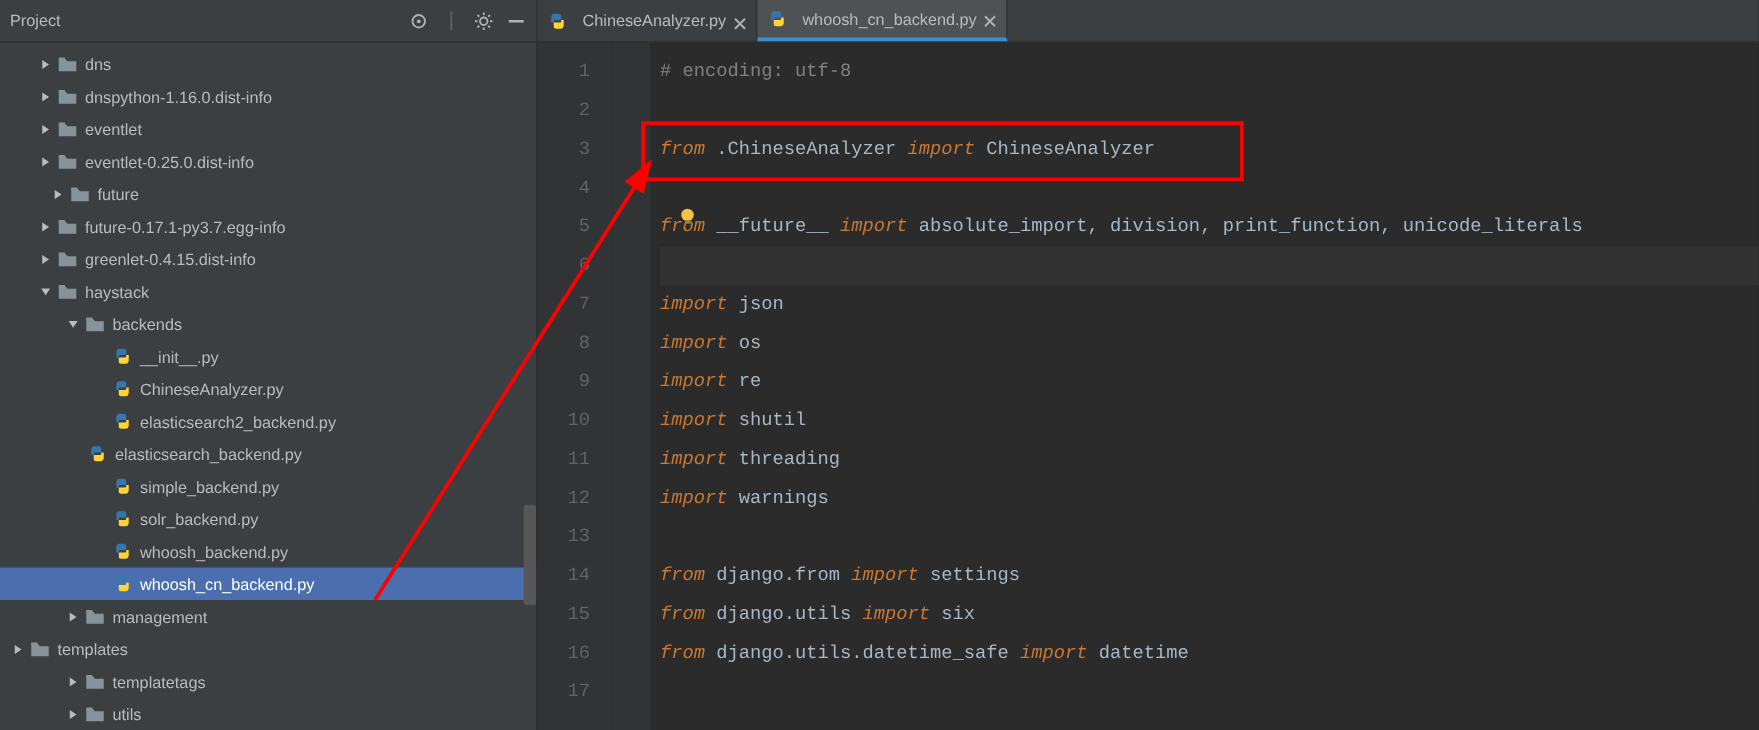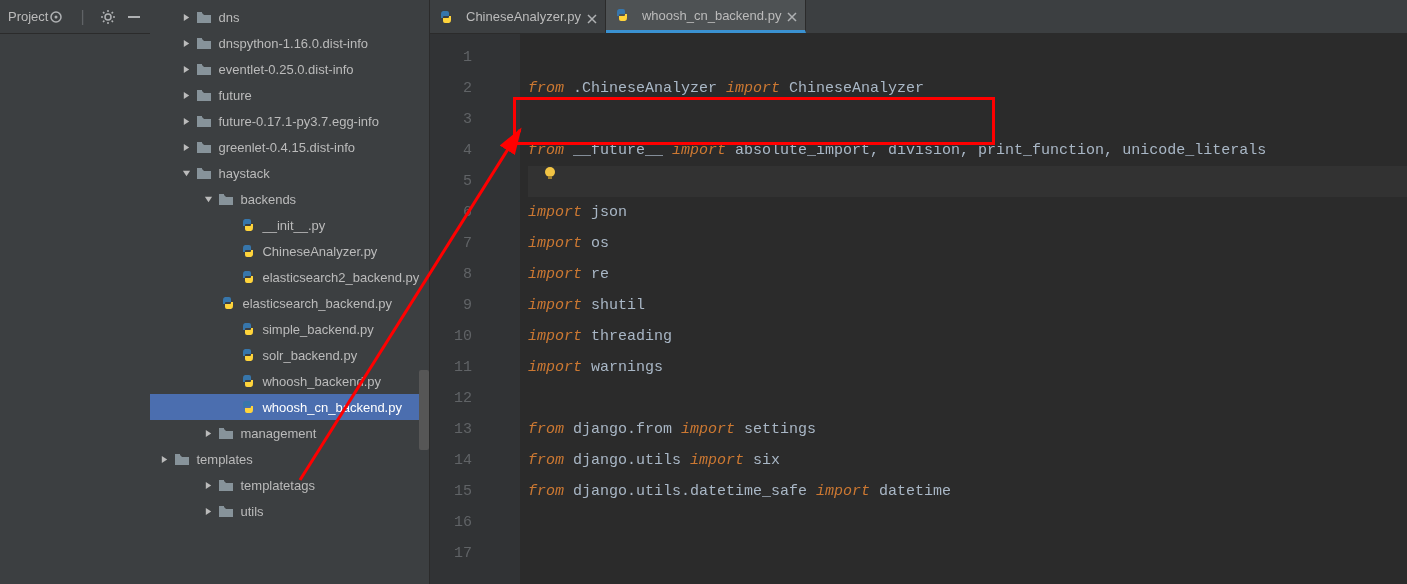--- a/index.html
+++ b/index.html
@@ -10,21 +10,21 @@
     width: 1407px;
     height: 584px;
     overflow: hidden;
     position: relative;
   }
   .container { display: flex; height: 584px; }
   .sidebar {
     width: 430px;
     background: #3c3f41;
     display: flex;
-    flex-direction: row;
+    flex-direction: column;
     border-right: 1px solid #2b2b2b;
   }
   .sidebar-header {
     display: flex;
     align-items: center;
     justify-content: space-between;
     padding: 4px 8px;
     border-bottom: 1px solid #2b2b2b;
     height: 34px;
     background: #3c3f41;
@@ -209,23 +209,37 @@
             <svg viewBox="0 0 10 10">
               <path d="M2 1 L8 5 L2 9 Z" fill="#bbbbbb" transform="rotate(0 5 5)"></path>
             </svg>
           </span>
           <span class="folder-icon">
             <svg viewBox="0 0 16 14">
               <path d="M1 3 h5 l2 2 h7 v8 h-14 z" fill="#87939a"></path>
               <rect x="1" y="2" width="5" height="2" fill="#87939a"></rect>
             </svg>
           </span>
+          <span class="tree-label">eventlet</span>
+        </div>
+        <div class="tree-row" style="padding-left: 30px;">
+          <span class="chev">
+            <svg viewBox="0 0 10 10">
+              <path d="M2 1 L8 5 L2 9 Z" fill="#bbbbbb" transform="rotate(0 5 5)"></path>
+            </svg>
+          </span>
+          <span class="folder-icon">
+            <svg viewBox="0 0 16 14">
+              <path d="M1 3 h5 l2 2 h7 v8 h-14 z" fill="#87939a"></path>
+              <rect x="1" y="2" width="5" height="2" fill="#87939a"></rect>
+            </svg>
+          </span>
           <span class="tree-label">eventlet-0.25.0.dist-info</span>
         </div>
-        <div class="tree-row" style="padding-left: 30px;">
+        <div class="tree-row" style="padding-left: 40px;">
           <span class="chev">
             <svg viewBox="0 0 10 10">
               <path d="M2 1 L8 5 L2 9 Z" fill="#bbbbbb" transform="rotate(0 5 5)"></path>
             </svg>
           </span>
           <span class="folder-icon">
             <svg viewBox="0 0 16 14">
               <path d="M1 3 h5 l2 2 h7 v8 h-14 z" fill="#87939a"></path>
               <rect x="1" y="2" width="5" height="2" fill="#87939a"></rect>
             </svg>
@@ -475,20 +489,21 @@
           <div>16</div>
           <div>17</div>
         </div>
       <div class="margin">
         <svg class="bulb" viewBox="0 0 16 16">
           <circle cx="8" cy="6" r="5" fill="#f2c444"></circle>
           <rect x="6" y="10" width="4" height="3" fill="#a08030"></rect>
         </svg>
       </div>
       <div class="code" id="code">
+          <div class="code-line"><span class="c-comment"># encoding: utf-8</span></div>
           <div class="code-line">&nbsp;</div>
           <div class="code-line"><span class="c-keyword">from</span><span class="c-text"> .ChineseAnalyzer </span><span class="c-keyword">import</span><span class="c-text"> ChineseAnalyzer</span></div>
           <div class="code-line">&nbsp;</div>
           <div class="code-line"><span class="c-keyword">from</span><span class="c-text"> __future__ </span><span class="c-keyword">import</span><span class="c-text"> absolute_import, division, print_function, unicode_literals</span></div>
           <div class="code-line current">&nbsp;</div>
           <div class="code-line"><span class="c-keyword">import</span><span class="c-text"> json</span></div>
           <div class="code-line"><span class="c-keyword">import</span><span class="c-text"> os</span></div>
           <div class="code-line"><span class="c-keyword">import</span><span class="c-text"> re</span></div>
           <div class="code-line"><span class="c-keyword">import</span><span class="c-text"> shutil</span></div>
           <div class="code-line"><span class="c-keyword">import</span><span class="c-text"> threading</span></div>

